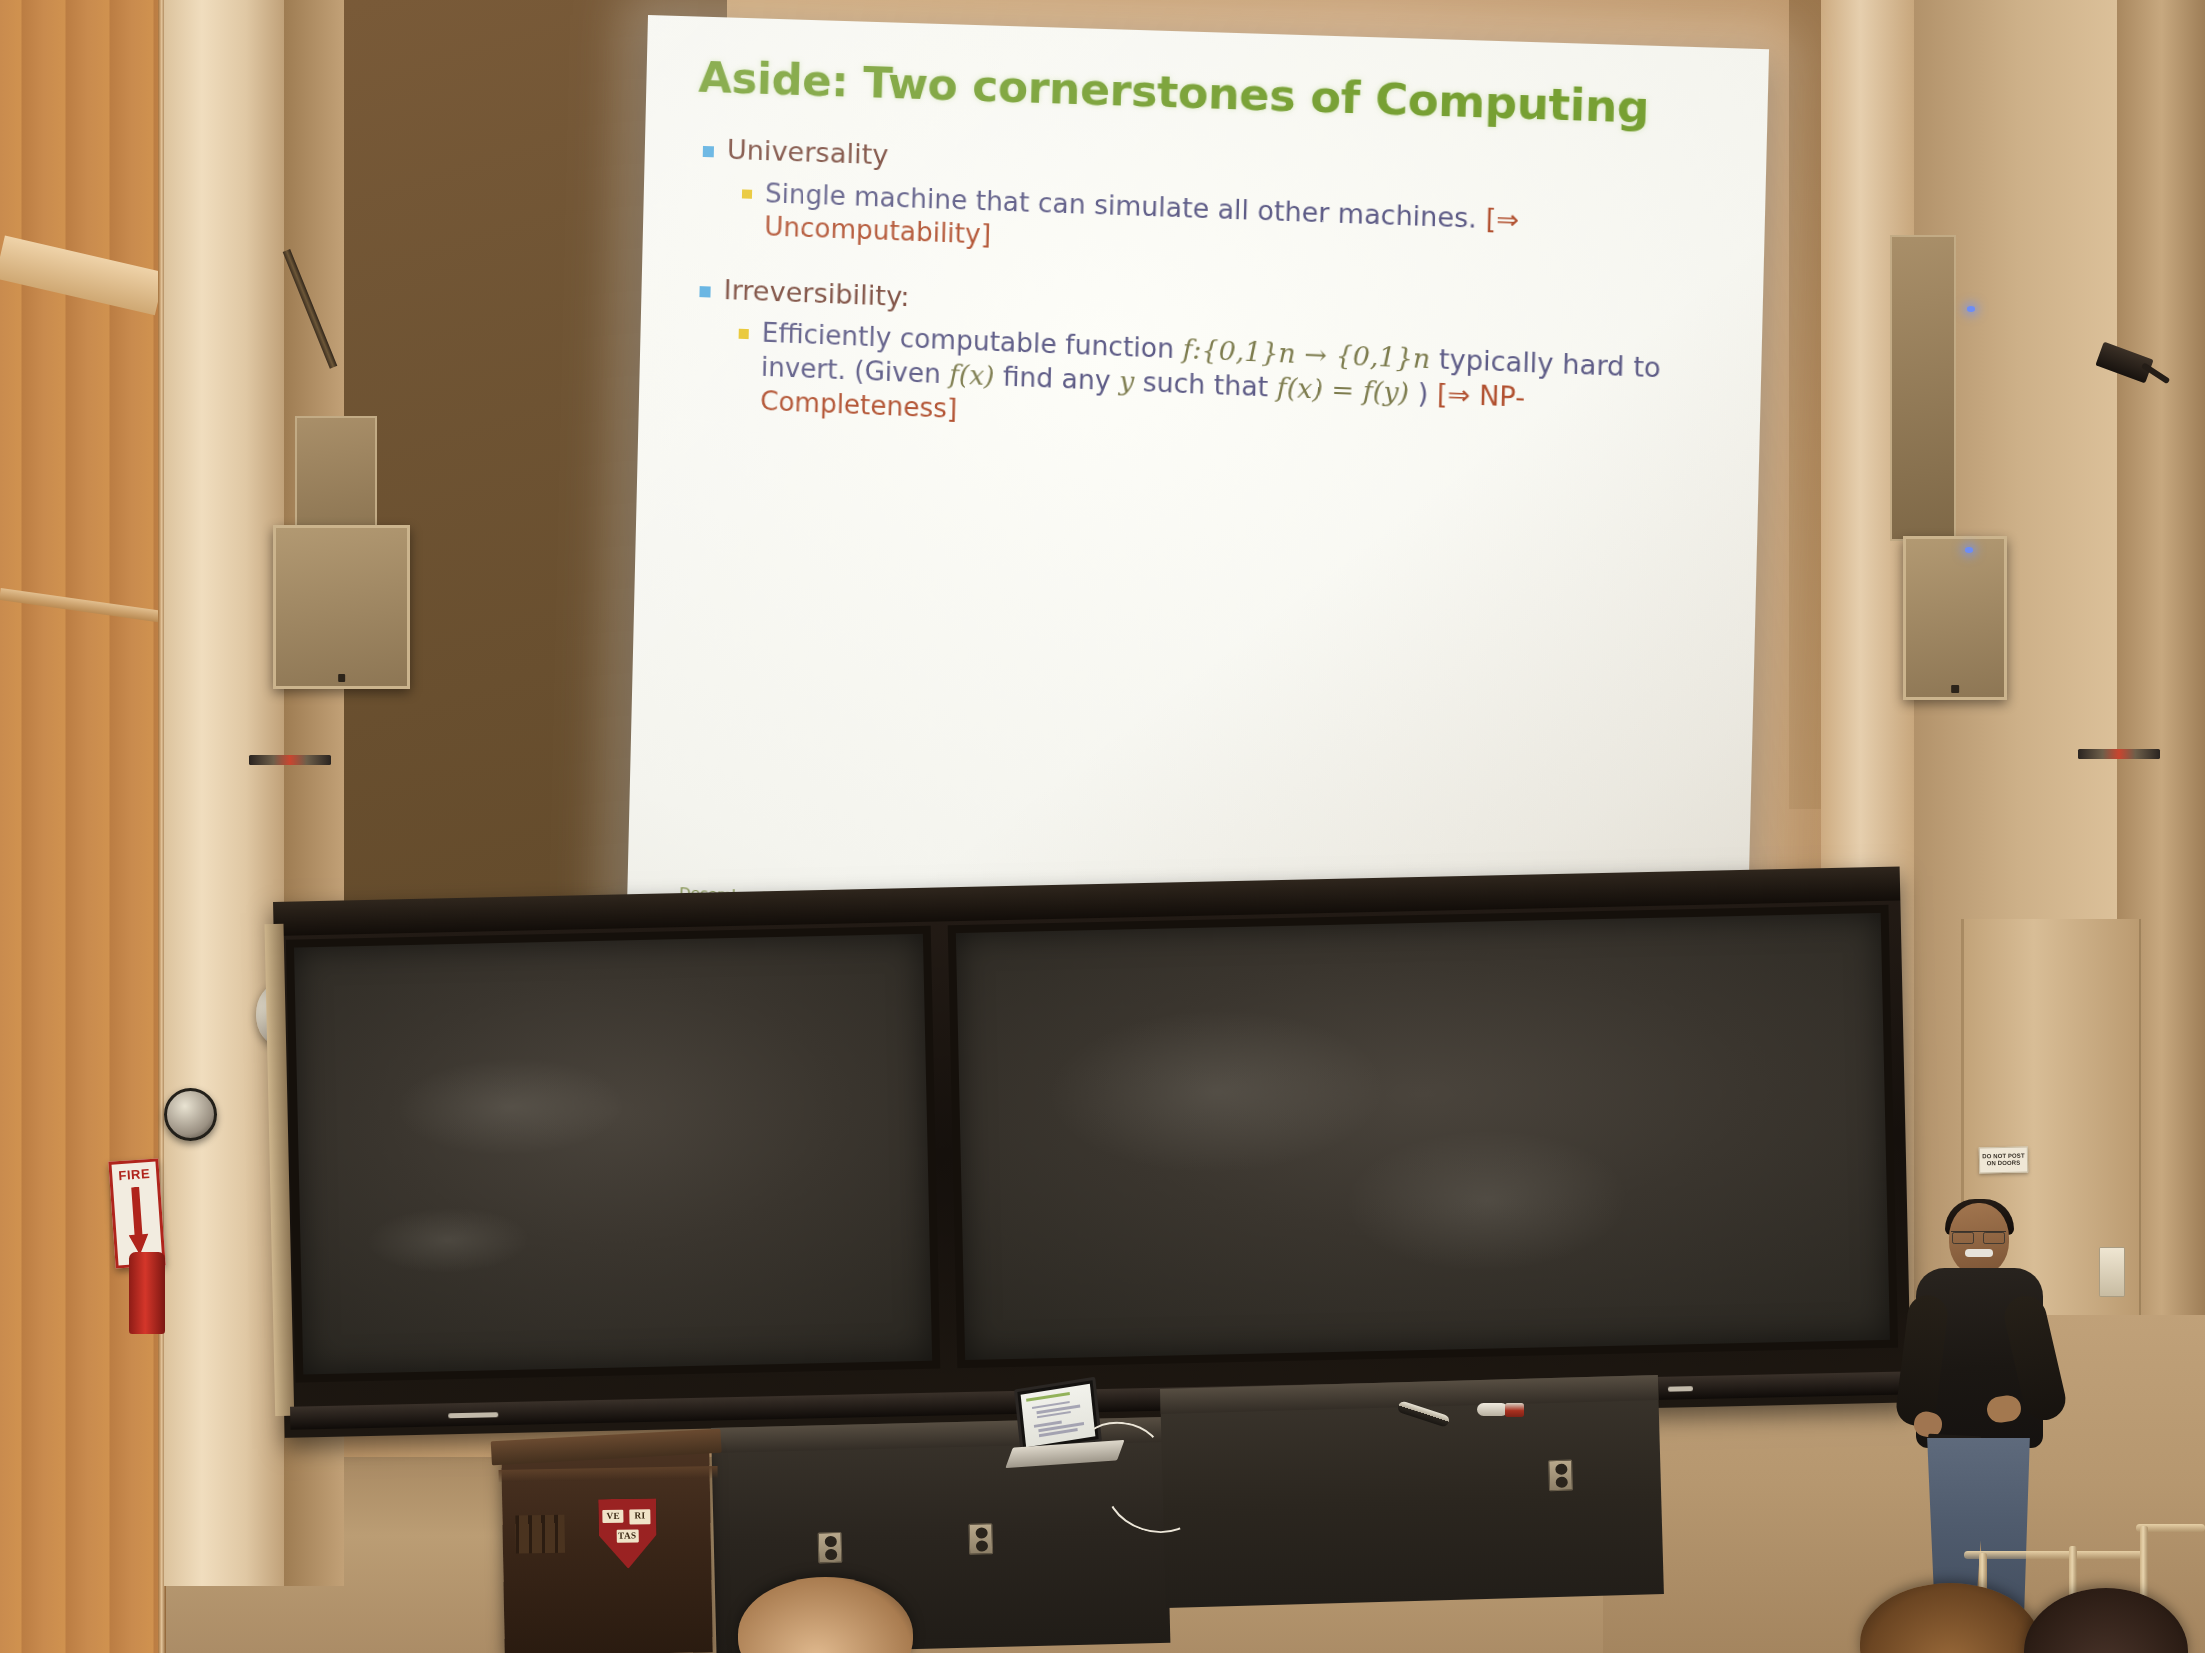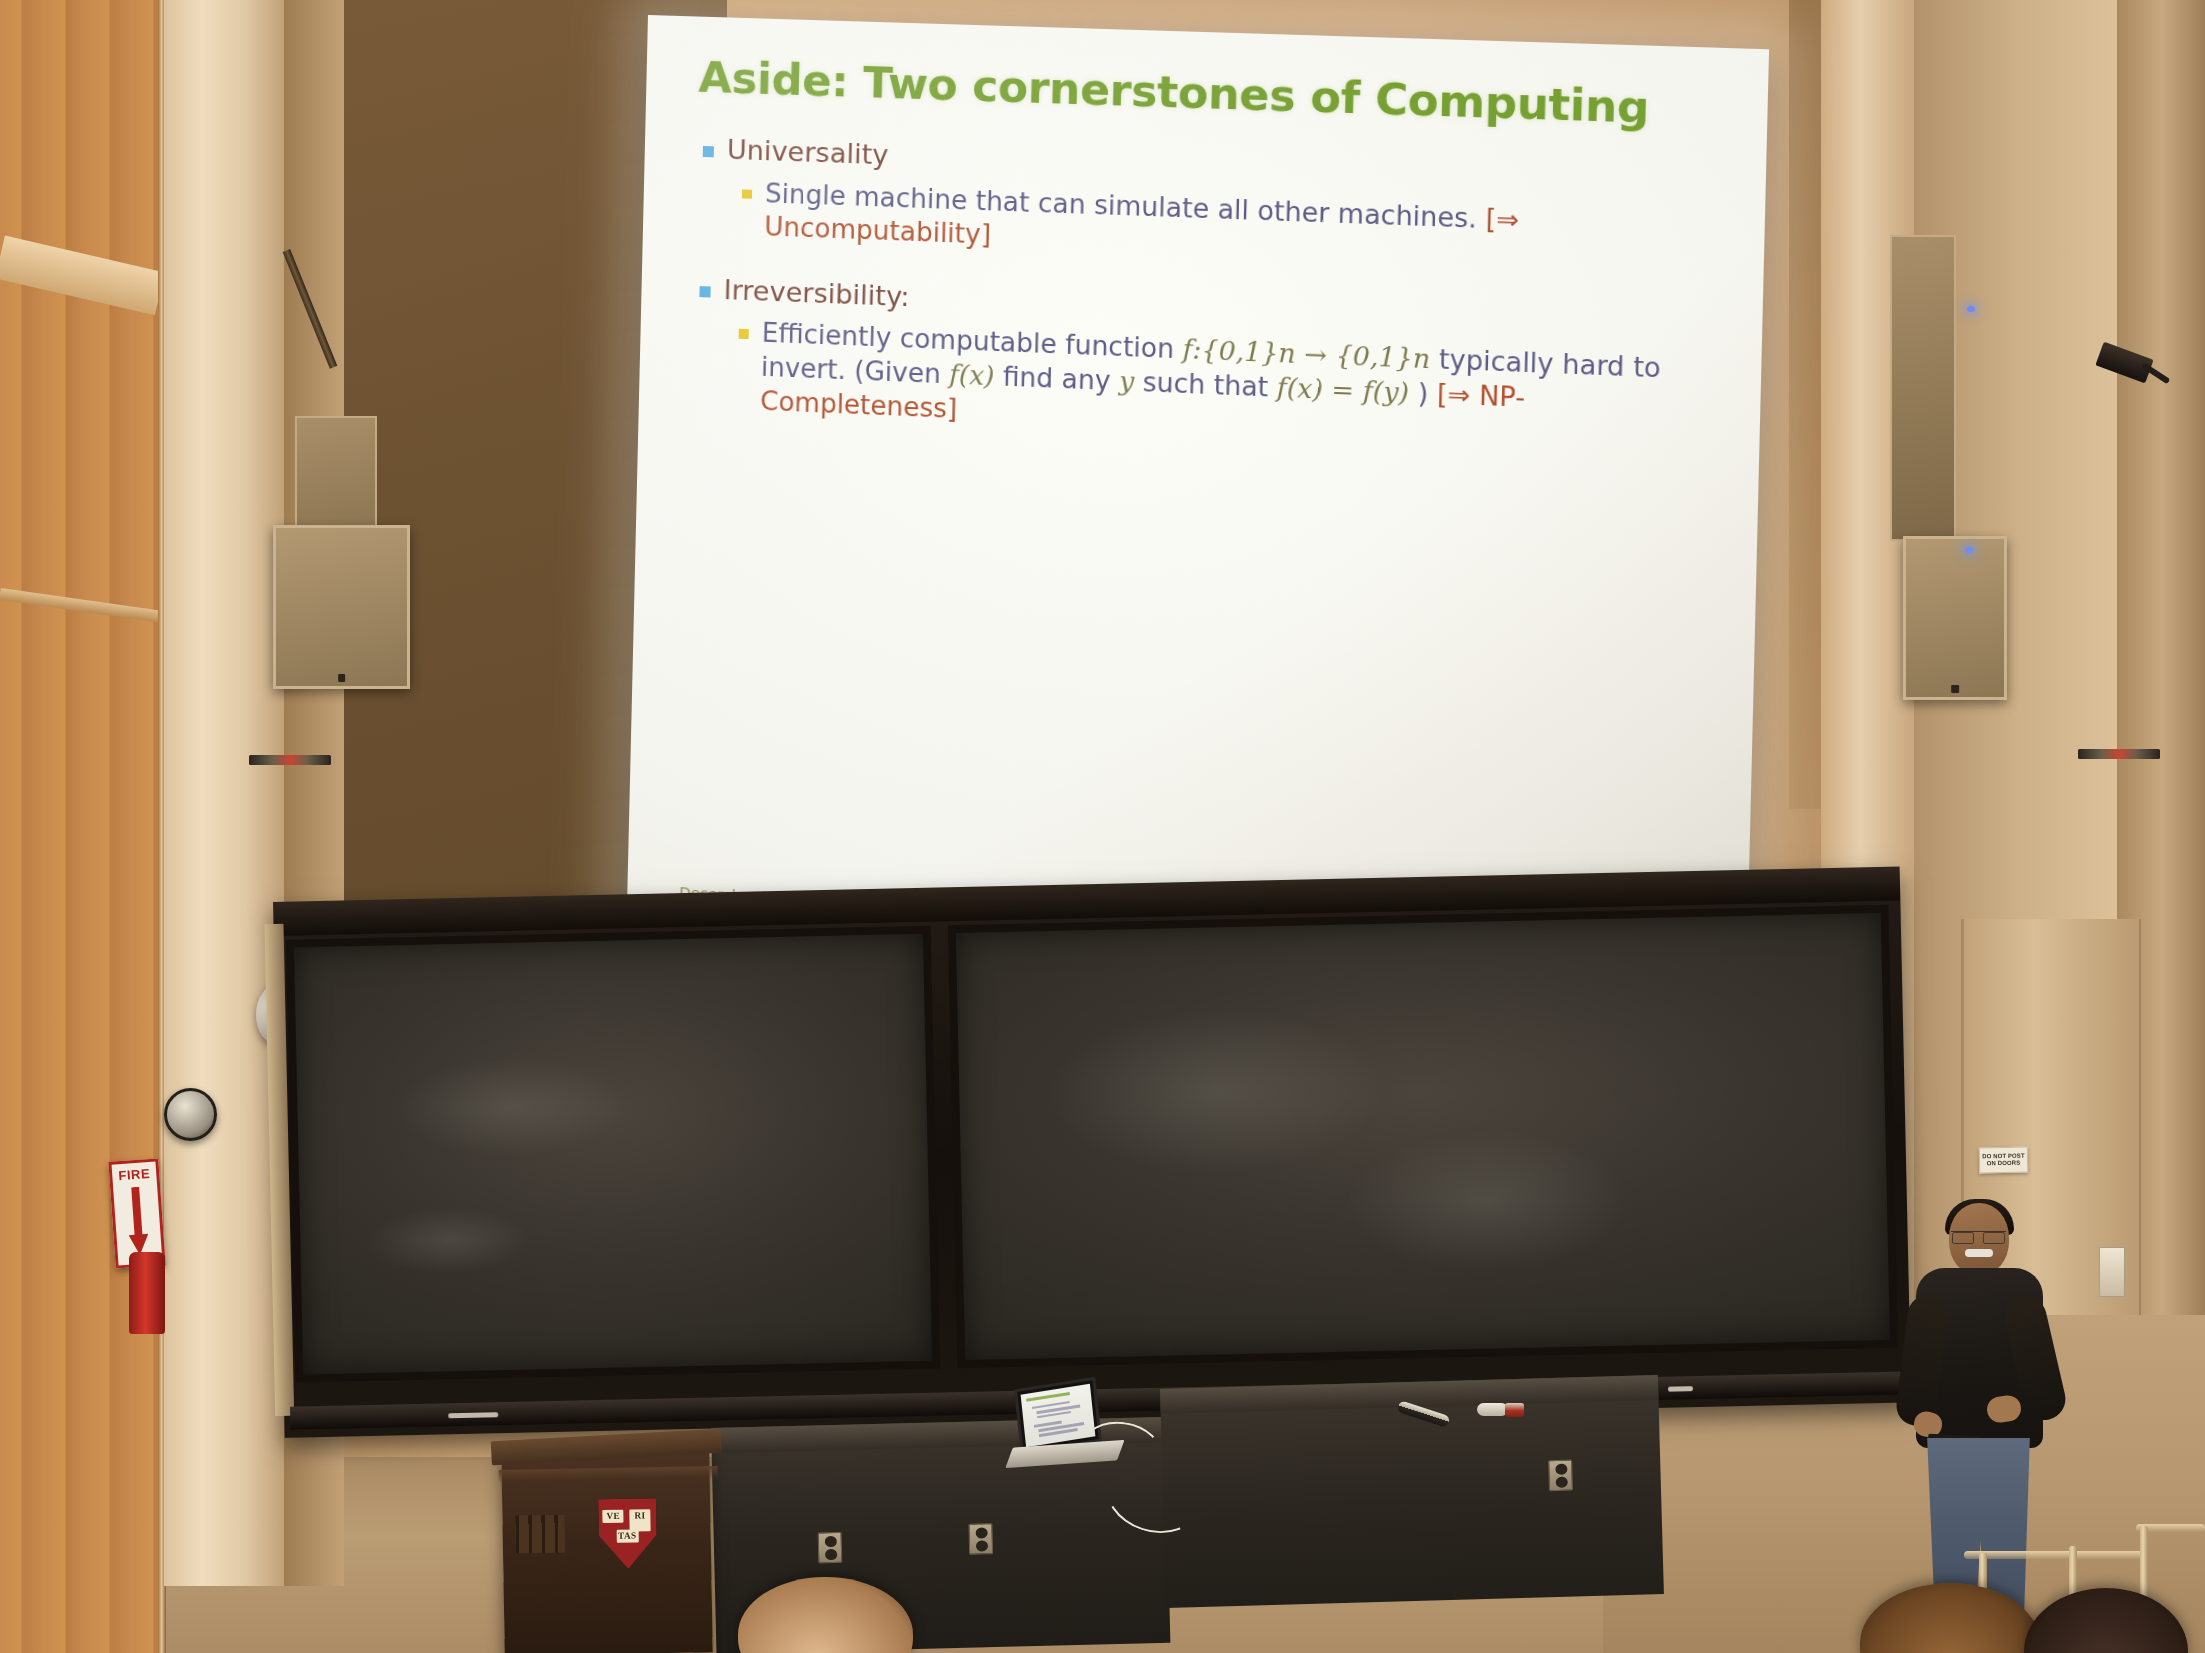--- a/index.html
+++ b/index.html
@@ -295,21 +295,21 @@
     clip-path: polygon(0 0, 100% 0, 100% 52%, 50% 100%, 0 52%);
     box-shadow: 0 1.6px 4.4px rgba(0,0,0,.5);
   }
   .crest span {
     position:absolute; background:#f0e4c8; color:#3b2a14;
     font-family:"Liberation Serif", serif; font-weight:700;
     font-size:9.3px; text-align:center; line-height:12.6px;
     border-radius:1.1px; letter-spacing:0.3px;
   }
   .crest .c1 { left:4.4px;  top:11px; width:21px; height:12.6px; }
-  .crest .c2 { left:31px; top:11px; width:21px; height:22px; }
+  .crest .c2 { left:31px; top:11px; width:21px; height:15px; }
   .crest .c3 { left:17.5px; top:31px; width:22px; height:12.6px; }
   .podium-slats {
     position:absolute; left:13px; top:65px; width:49px; height:38px;
     background: repeating-linear-gradient(90deg,#2b1c11 0 3.3px, #4a331f 3.3px 13px);
   }
 
   
   .speaker-box {
     position:absolute; background: linear-gradient(170deg,#b29972,#8d7654);
     border:3.3px solid #cbb48d; box-shadow: 0 4.4px 11px rgba(0,0,0,.45);

